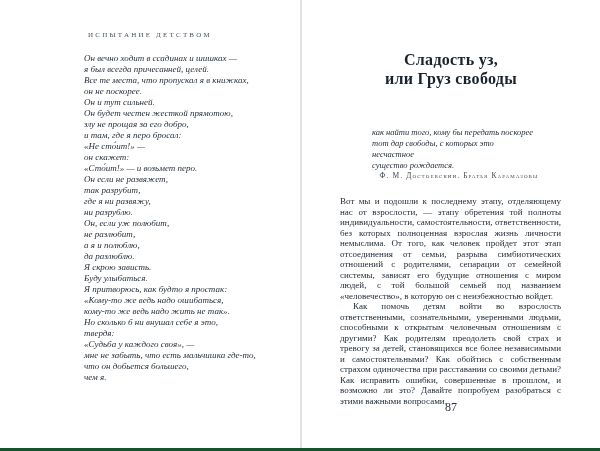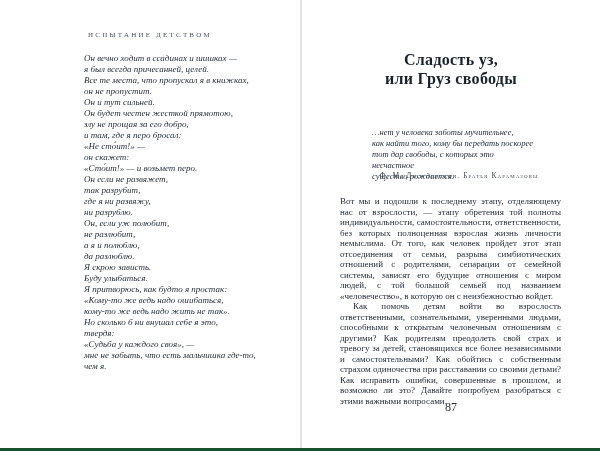--- a/index.html
+++ b/index.html
@@ -117,21 +117,21 @@
 <body>
 
 <div class="spread">
 
   <div class="page page-left">
     <div class="running-header">ИСПЫТАНИЕ ДЕТСТВОМ</div>
     <div class="poem">
         <div class="poem-line">Он вечно ходит в ссадинах и шишках —</div>
         <div class="poem-line">я был всегда причесанней, целей.</div>
         <div class="poem-line">Все те места, что пропускал я в книжках,</div>
-        <div class="poem-line">он не пропустит.</div>
+        <div class="poem-line">он не поскорее.</div>
         <div class="poem-line">Он и тут сильней.</div>
         <div class="poem-line">Он будет честен жесткой прямотою,</div>
         <div class="poem-line">злу не прощая за его добро,</div>
         <div class="poem-line">и там, где я перо бросал:</div>
         <div class="poem-line">«Не сто́ит!» —</div>
         <div class="poem-line">он скажет:</div>
         <div class="poem-line">«Сто́ит!» — и возьмет перо.</div>
         <div class="poem-line">Он если не развяжет,</div>
         <div class="poem-line">так разрубит,</div>
         <div class="poem-line">где я ни развяжу,</div>
@@ -142,32 +142,32 @@
         <div class="poem-line">да разлюблю.</div>
         <div class="poem-line">Я скрою зависть.</div>
         <div class="poem-line">Буду улыбаться.</div>
         <div class="poem-line">Я притворюсь, как будто я простак:</div>
         <div class="poem-line">«Кому-то же ведь надо ошибаться,</div>
         <div class="poem-line">кому-то же ведь надо жить не так».</div>
         <div class="poem-line">Но сколько б ни внушал себе я это,</div>
         <div class="poem-line">твердя:</div>
         <div class="poem-line">«Судьба у каждого своя», —</div>
         <div class="poem-line">мне не забыть, что есть мальчишка где-то,</div>
+        <div class="poem-line">что он добьется большего,</div>
         <div class="poem-line">чем я.</div>
       </div>
   </div>
 
   <div class="page page-right">
     <div class="chapter-title">
         <div class="chapter-title-line">Сладость уз,</div>
         <div class="chapter-title-line">или Груз свободы</div>
       </div>
 
     <div class="epigraph">
-        <div class="epigraph-line">…нет у человека заботы мучительнее,</div>
         <div class="epigraph-line">как найти того, кому бы передать поскорее</div>
         <div class="epigraph-line">тот дар свободы, с которых это несчастное</div>
         <div class="epigraph-line">существо рождается.</div>
       </div>
 
     <div class="epigraph-attribution">Ф. М. Достоевский. Братья Карамазовы</div>
 
     <div class="body-text">
       <p>Вот мы и подошли к последнему этапу, отделяющему нас от взрослости, — этапу обретения той полноты индивидуальности, самостоятельности, ответственности, без которых полноценная взрослая жизнь личности немыслима. От того, как человек пройдет этот этап отсоединения от семьи, разрыва симбиотических отношений с родителями, сепарации от семейной системы, зависят его будущие отношения с миром людей, с той большой семьей под названием «человечество», в которую он с неизбежностью войдет.</p>
       <p class="indented">Как помочь детям войти во взрослость ответственными, сознательными, уверенными людьми, способными к открытым человечным отношениям с другими? Как родителям преодолеть свой страх и тревогу за детей, становящихся все более независимыми и самостоятельными? Как обойтись с собственным страхом одиночества при расставании со своими детьми? Как исправить ошибки, совершенные в прошлом, и возможно ли это? Давайте попробуем разобраться с этими важными вопросами.</p>

